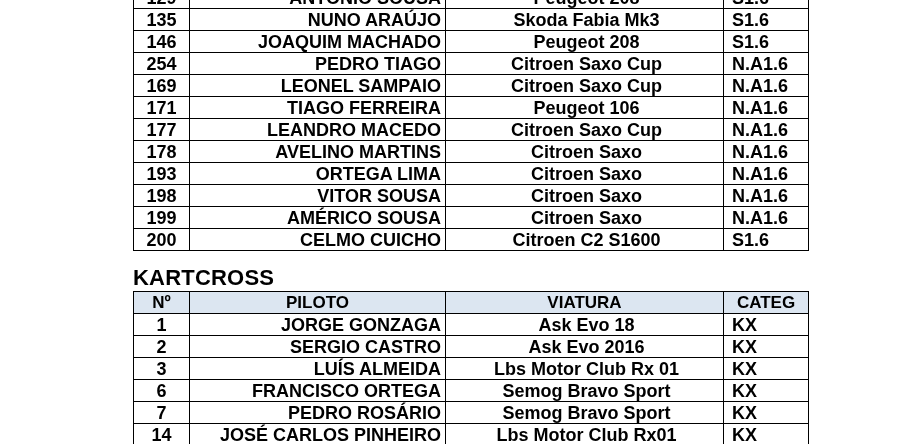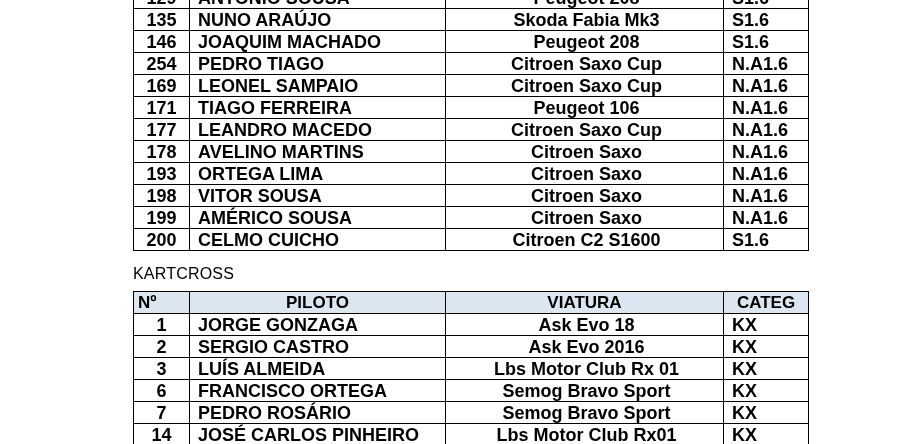--- a/index.html
+++ b/index.html
@@ -29,48 +29,48 @@
     border: 1px solid #000000;
     padding: 0 4px;
     font-size: 18px;
     line-height: 20px;
     height: 21px;
     font-weight: bold;
     white-space: nowrap;
     overflow: hidden;
   }
   .col-num   { width: 47px;  text-align: center; }
-  .col-pilot { width: 243px; text-align: left; padding-left: 8px !important; }
+  .col-pilot { width: 243px; text-align: right; padding-left: 8px !important; }
   .col-car   { width: 265px; text-align: center; padding-left: 8px !important; }
   .col-cat   { width: 72px;  text-align: left; padding-left: 8px !important; }
 
   
   .table-top {
     position: absolute;
     left: 133px;
     top: -14px;
   }
   
   .section-title {
     position: absolute;
     left: 133px;
     top: 265px;
-    font-size: 16px;
-    font-weight: normal;
+    font-size: 22px;
+    font-weight: bold;
     letter-spacing: 0.2px;
   }
   
   .table-bottom {
     position: absolute;
     left: 133px;
     top: 291px;
   }
   .table-bottom thead th {
     background: #dce6f1;
-    text-align: left;
+    text-align: center;
     font-size: 17px;
   }
   .table-bottom thead th.col-pilot,
   .table-bottom thead th.col-car,
   .table-bottom thead th.col-cat {
     text-align: center;
     padding-left: 4px !important;
   }
 </style>
 </head>

